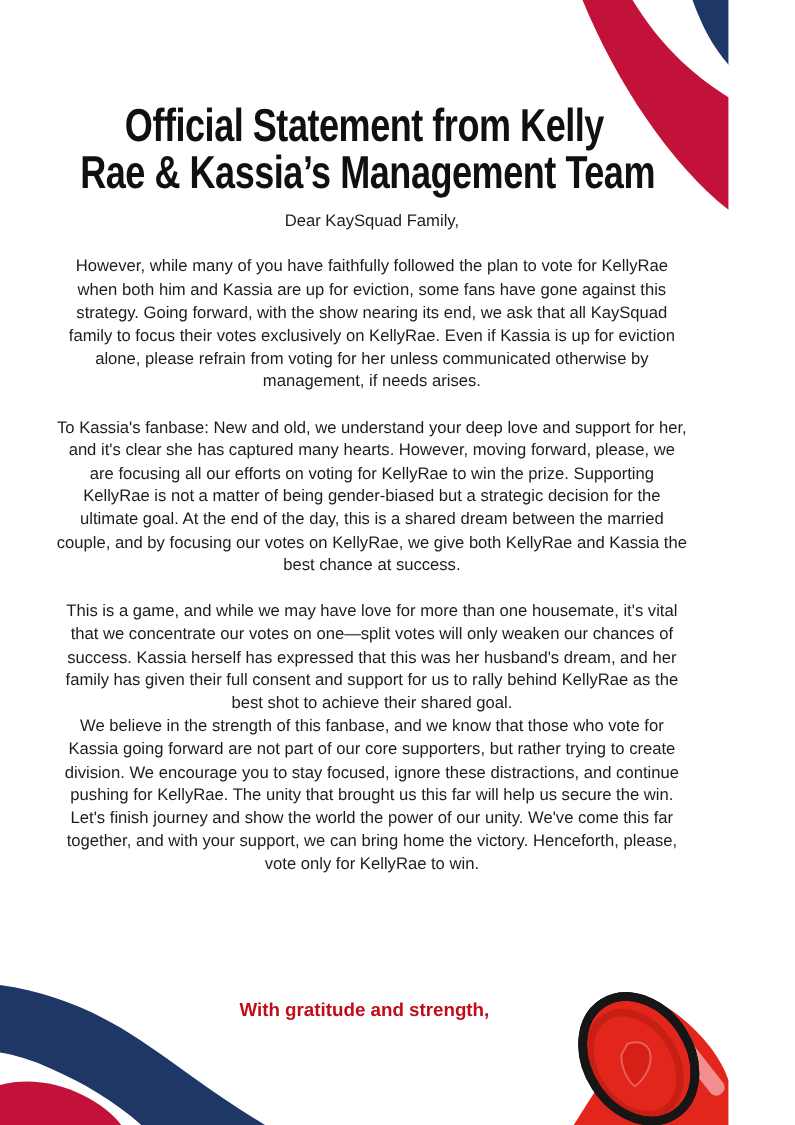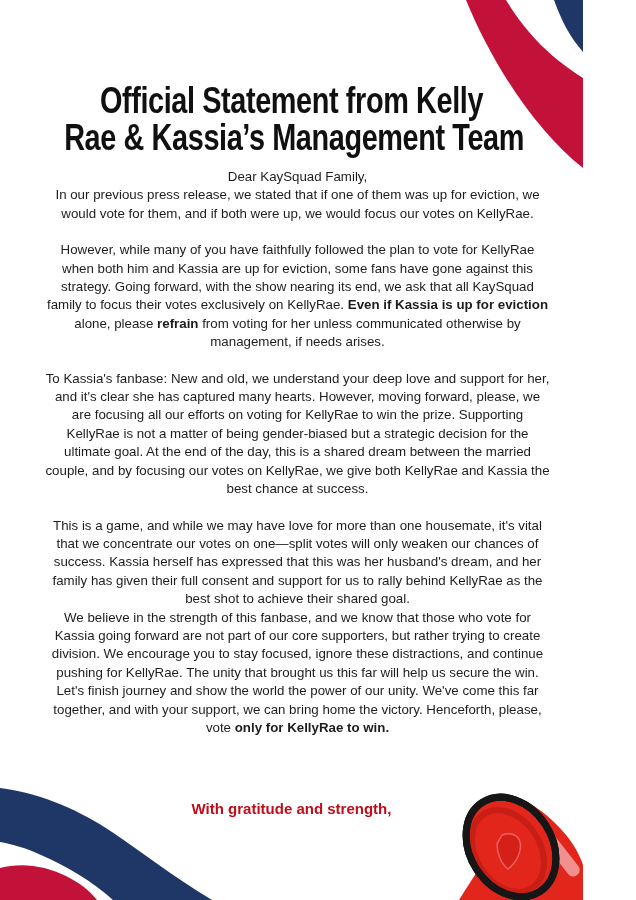--- a/index.html
+++ b/index.html
@@ -17,21 +17,21 @@
   .title-line{
     display:block;font-weight:700;font-size:37px;line-height:37px;letter-spacing:-0.5px;
     transform:scaleX(0.78);transform-origin:50% 50%;white-space:nowrap;
   }
   .body-text{
     position:absolute;top:168px;left:32px;right:32px;z-index:2;text-align:center;
     font-size:13.3px;line-height:18.4px;color:#1d1d1d;margin-left:12px;
   }
   p.para{margin:0;}
   p.para.gap{margin-top:18px;}
-  .b{font-weight:700;}
+  .b{font-weight:400;}
   .signature{
     position:absolute;top:799px;left:0;right:0;z-index:2;text-align:center;
     font-weight:700;font-size:15px;line-height:19px;
   }
   .sig-line{display:block;}
 </style>
 </head>
 <body>
 
 <div class="page">
@@ -57,21 +57,20 @@
     <ellipse cx="78" cy="62" rx="41" ry="53" transform="rotate(-33 78 62)" fill="none" stroke-width="7" stroke="#161616"></ellipse>
   </svg>
 
   <div class="title">
     <span class="title-line">Official Statement from Kelly</span>
     <span class="title-line">Rae &amp; Kassia’s Management Team</span>
   </div>
 
   <div class="body-text">
       <p class="para"><span>Dear KaySquad Family,</span></p>
-      <p class="para"><span>In our previous press release, we stated that if one of them was up for eviction, we would vote for them, and if both were up, we would focus our votes on KellyRae.</span></p>
       <p class="para gap"><span>However, while many of you have faithfully followed the plan to vote for KellyRae when both him and Kassia are up for eviction, some fans have gone against this strategy. Going forward, with the show nearing its end, we ask that all KaySquad family to focus their votes exclusively on KellyRae. </span><span class="b">Even if Kassia is up for eviction</span><span> alone, please </span><span class="b">refrain</span><span> from voting for her unless communicated otherwise by management, if needs arises.</span></p>
       <p class="para gap"><span>To Kassia's fanbase: New and old, we understand your deep love and support for her, and it's clear she has captured many hearts. However, moving forward, please, we are focusing all our efforts on voting for KellyRae to win the prize. Supporting KellyRae is not a matter of being gender-biased but a strategic decision for the ultimate goal. At the end of the day, this is a shared dream between the married couple, and by focusing our votes on KellyRae, we give both KellyRae and Kassia the best chance at success.</span></p>
       <p class="para gap"><span>This is a game, and while we may have love for more than one housemate, it's vital that we concentrate our votes on one—split votes will only weaken our chances of success. Kassia herself has expressed that this was her husband's dream, and her family has given their full consent and support for us to rally behind KellyRae as the best shot to achieve their shared goal.</span></p>
       <p class="para"><span>We believe in the strength of this fanbase, and we know that those who vote for Kassia going forward are not part of our core supporters, but rather trying to create division. We encourage you to stay focused, ignore these distractions, and continue pushing for KellyRae. The unity that brought us this far will help us secure the win.</span></p>
       <p class="para"><span>Let's finish journey and show the world the power of our unity. We've come this far together, and with your support, we can bring home the victory. Henceforth, please, vote </span><span class="b">only for KellyRae to win.</span></p>
     </div>
 
   <div class="signature" style="color: rgb(192, 13, 26);">
     <span class="sig-line">With gratitude and strength,</span>
   </div>

